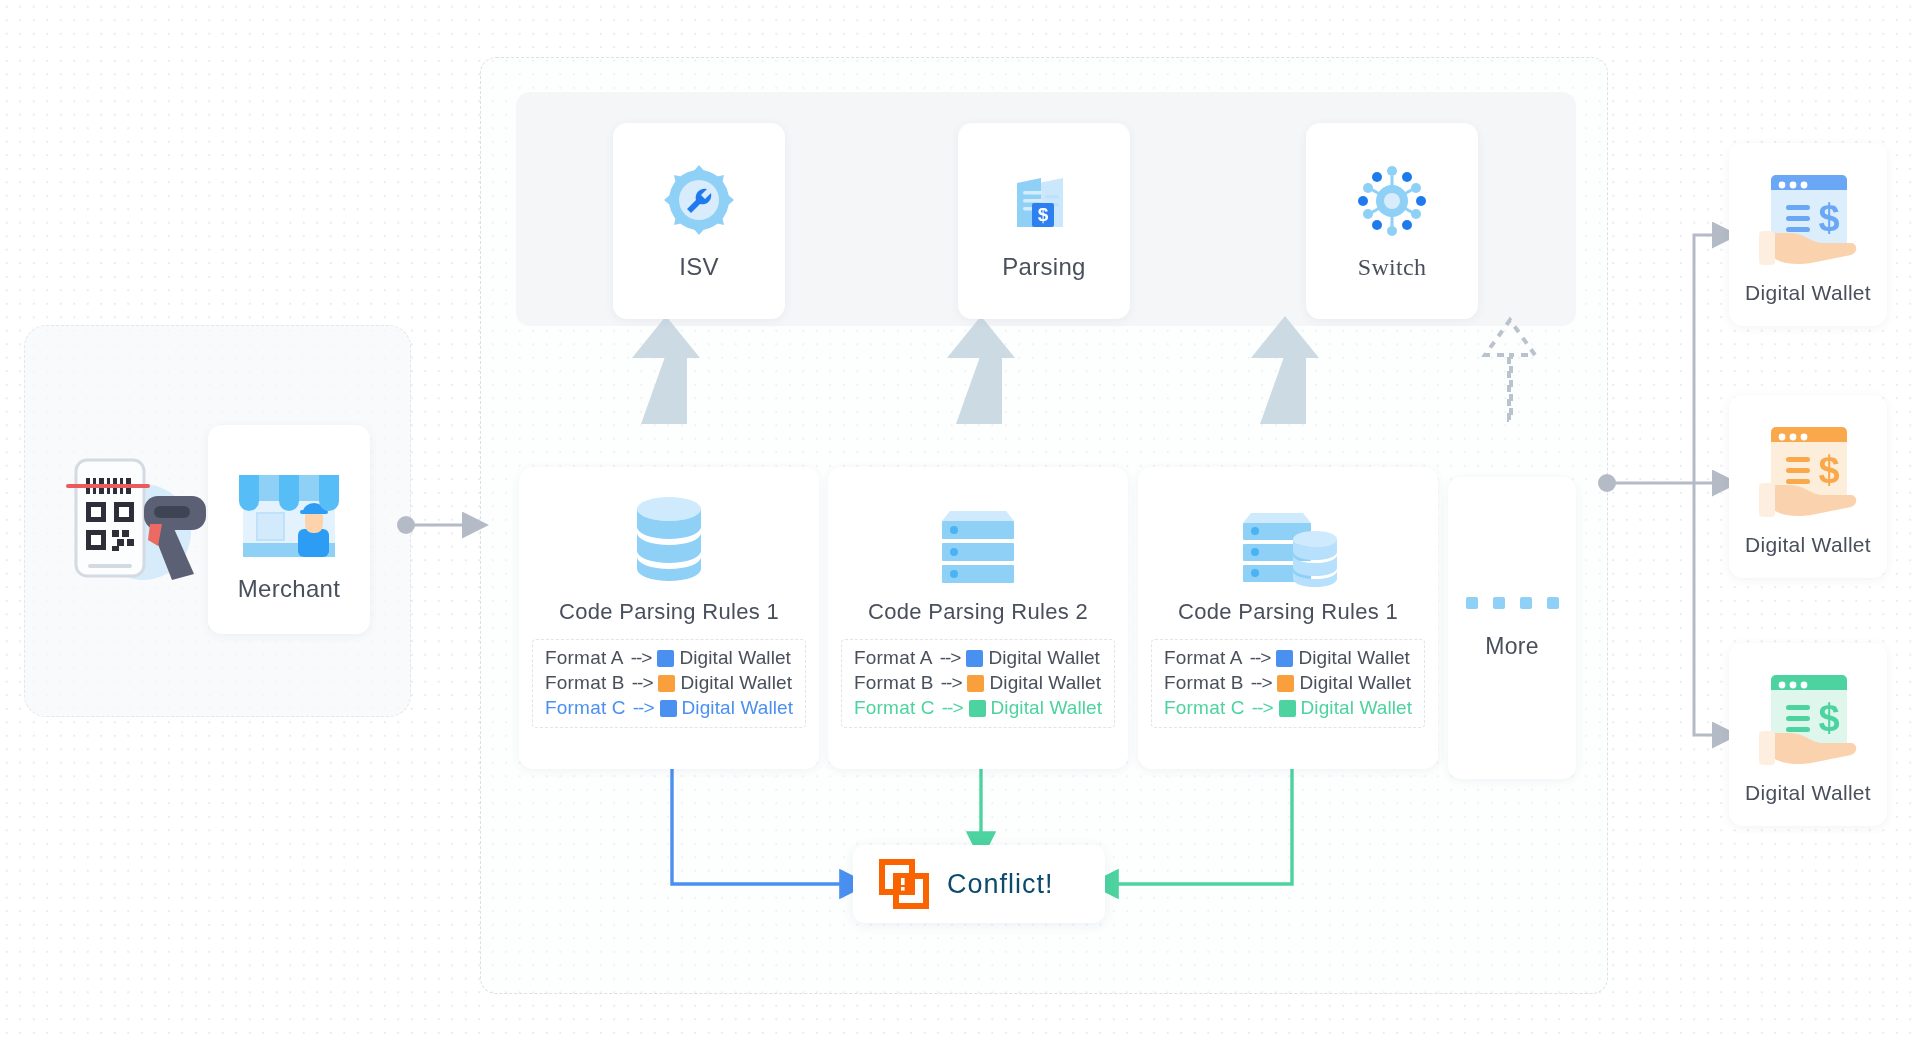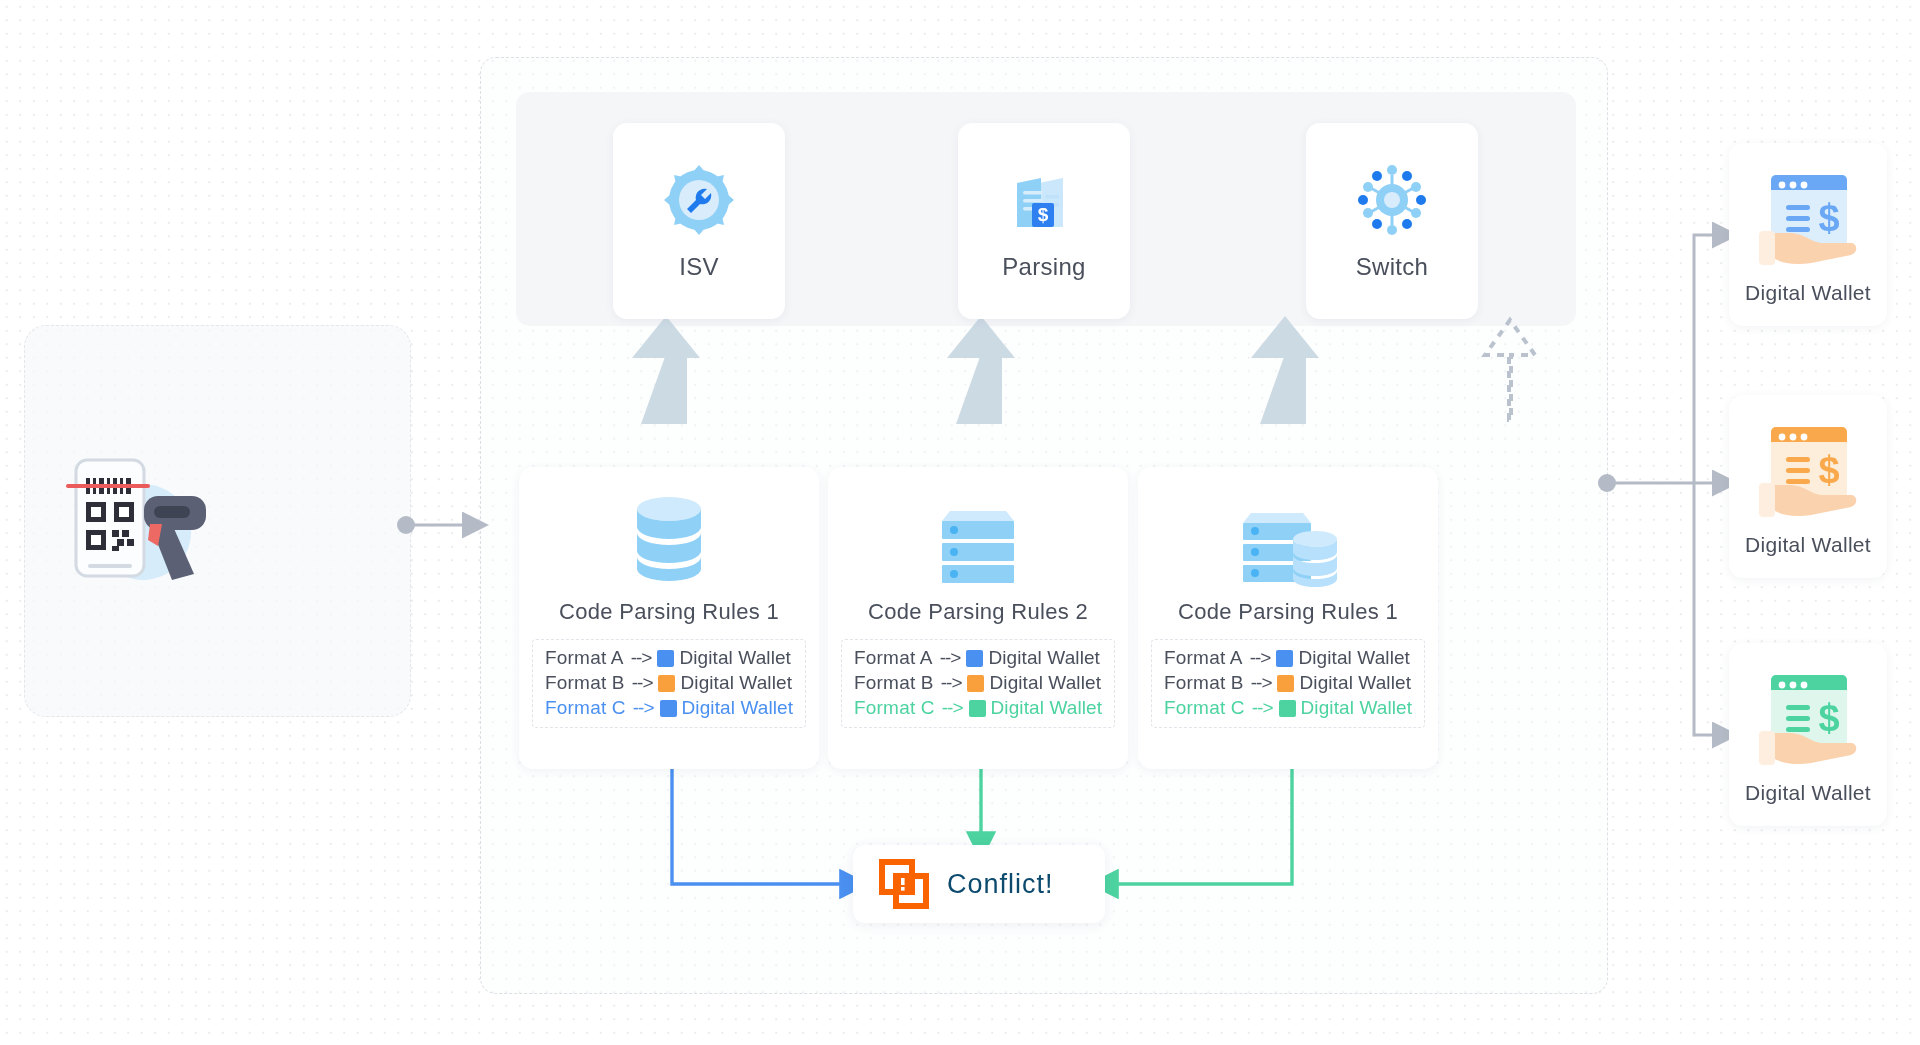--- a/index.html
+++ b/index.html
@@ -160,20 +160,40 @@
       <rect x="8" y="44" width="84" height="4" rx="2" fill="#ec5b5b"></rect>
       <g>
         <rect x="86" y="56" width="62" height="34" rx="14" fill="#5b6075"></rect>
         <rect x="96" y="66" width="36" height="12" rx="6" fill="#3f4454"></rect>
         <path d="M92,84 L114,84 L136,134 L114,140 Z" fill="#5b6075"></path>
         <path d="M92,84 L104,84 L100,106 L90,100 Z" fill="#ec6a63"></path>
       </g>
     </svg>
   </div>
 
+  <div class="abs card merchant-card">
+    <svg width="118" height="112" viewBox="0 0 118 112">
+      <rect x="13" y="44" width="92" height="56" fill="#e3f2fd"></rect>
+      <rect x="13" y="86" width="92" height="14" fill="#8fd0f7"></rect>
+      <rect x="27" y="56" width="27" height="27" fill="#d2eafb" stroke="#bfe1f9" stroke-width="2"></rect>
+      <g>
+        <rect x="68" y="72" width="31" height="28" rx="6" fill="#2d9cf5"></rect>
+        <rect x="75" y="52" width="18" height="24" rx="8" fill="#fcd3ab"></rect>
+        <path d="M73,55 a11,9 0 0 1 22,0 z" fill="#2d9cf5"></path>
+        <rect x="70" y="53" width="28" height="4" rx="2" fill="#2d9cf5"></rect>
+      </g>
+      <g>
+        <path d="M9,18 h100 v26 h-100 z" fill="#8fd0f7"></path>
+        <path d="M9,18 h20 v26 a10,10 0 0 1 -20,0 z" fill="#57bdf7"></path>
+        <path d="M49,18 h20 v26 a10,10 0 0 1 -20,0 z" fill="#57bdf7"></path>
+        <path d="M89,18 h20 v26 a10,10 0 0 1 -20,0 z" fill="#57bdf7"></path>
+      </g>
+    </svg>
+    <span class="card-label">Merchant</span>
+  </div>
 
   <div class="abs card role-card" style="left:613px;">
     <svg width="78" height="78" viewBox="0 0 78 78">
       <path d="M39,4 l6,7 h-12 z M39,74 l-6,-7 h12 z M4,39 l7,-6 v12 z M74,39 l-7,6 v-12 z
                M14,14 l9,2 -7,7 z M64,64 l-9,-2 7,-7 z M64,14 l-2,9 -7,-7 z M14,64 l2,-9 7,7 z" fill="#8fd0f7"></path>
       <circle cx="39" cy="39" r="30" fill="#8fd0f7"></circle>
       <circle cx="39" cy="39" r="20" fill="#d8ecfb"></circle>
       <path d="M47,28 a9,9 0 0 0 -11,11 l-9,9 4,4 9,-9 a9,9 0 0 0 11,-11 l-6,6 -4,-4 z" fill="#1f7bed"></path>
     </svg>
     <span class="card-label">ISV</span>
@@ -191,21 +211,21 @@
       <g fill="#bfe1f9">
         <rect x="40" y="34" width="14" height="3.4" rx="1.7"></rect>
         <rect x="40" y="42" width="14" height="3.4" rx="1.7"></rect>
       </g>
       <rect x="27" y="42" width="22" height="24" rx="2" fill="#2e7ff0"></rect>
       <text x="38" y="60" font-size="19" font-weight="bold" fill="#fff" text-anchor="middle" font-family="Liberation Sans, sans-serif">$</text>
     </svg>
     <span class="card-label">Parsing</span>
   </div>
 
-  <div class="abs card role-card" style="left:1306px;">
+  <div class="abs card role-card" style="left:1306px;font-family:Liberation Serif, serif;">
     <svg width="78" height="78" viewBox="0 0 78 78">
       <g stroke="#8fd0f7" stroke-width="3">
         <line x1="39" y1="39" x2="39" y2="14"></line>
           <line x1="39" y1="39" x2="39" y2="64"></line>
         <line x1="39" y1="39" x2="16" y2="26"></line>
           <line x1="39" y1="39" x2="62" y2="52"></line>
         <line x1="39" y1="39" x2="16" y2="52"></line>
           <line x1="39" y1="39" x2="62" y2="26"></line>
       </g>
       <circle cx="39" cy="39" r="16" fill="#8fd0f7"></circle>
@@ -335,20 +355,29 @@
       </div>
       <div class="rule-row" style="color:#4cd3a0">
         <span class="rule-from">Format C</span>
         <span class="rule-arrow">--&gt;</span>
         <i class="chip" style="background:#4cd3a0"></i>
         <span class="rule-to">Digital Wallet</span>
       </div>
     </div>
   </div>
 
+  <div class="abs card more-card">
+    <div class="more-dots">
+      <i></i>
+        <i></i>
+        <i></i>
+        <i></i>
+    </div>
+    <span class="card-label">More</span>
+  </div>
 
   <div class="abs conflict-box">
     <svg width="50" height="50" viewBox="0 0 50 50">
       <rect x="3" y="3" width="30" height="30" fill="none" stroke="#fa6400" stroke-width="6"></rect>
       <rect x="17" y="17" width="30" height="30" fill="none" stroke="#fa6400" stroke-width="6"></rect>
       <rect x="14" y="14" width="19" height="19" fill="#fa6400"></rect>
       <rect x="22" y="19" width="3.6" height="7" fill="#fff"></rect>
       <rect x="22" y="28" width="3.6" height="3.6" fill="#fff"></rect>
     </svg>
     <span class="conflict-text">Conflict!</span>

